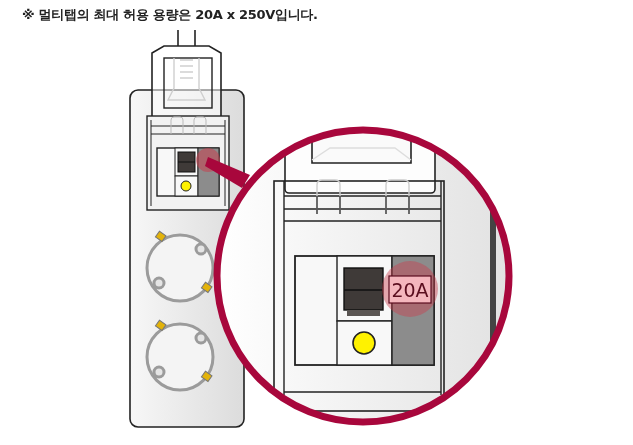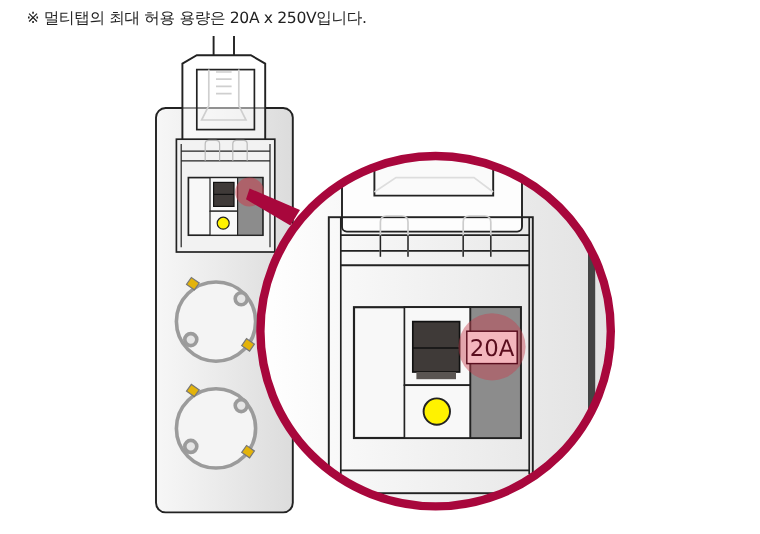--- a/index.html
+++ b/index.html
@@ -1,19 +1,19 @@
 <!DOCTYPE html>
 <html><head>
   <meta charset="utf-8">
   <style>
     html, body { margin: 0; padding: 0; background: #ffffff; }
     body { width: 633px; height: 445px; position: relative; overflow: hidden; font-family: "DejaVu Sans", sans-serif; }
     .caption {
       position: absolute; left: 22px; top: 6px;
-      font-size: 13px; color: #222222; letter-spacing: -0.3px; white-space: nowrap;
+      font-size: 13px; color: #222222; letter-spacing: -0.3px; white-space: nowrap; font-weight: bold;
     }
     svg.illustration { position: absolute; left: 0; top: 0; }
     .rating-text { font-family: "DejaVu Sans", sans-serif; font-size: 19px; fill: #5a0d1e; }
   </style>
 </head>
 <body>
 
 <div class="caption">※ 멀티탭의 최대 허용 용량은 20A x 250V입니다.</div>
 
 <svg class="illustration" width="633" height="445" viewBox="0 0 633 445">

